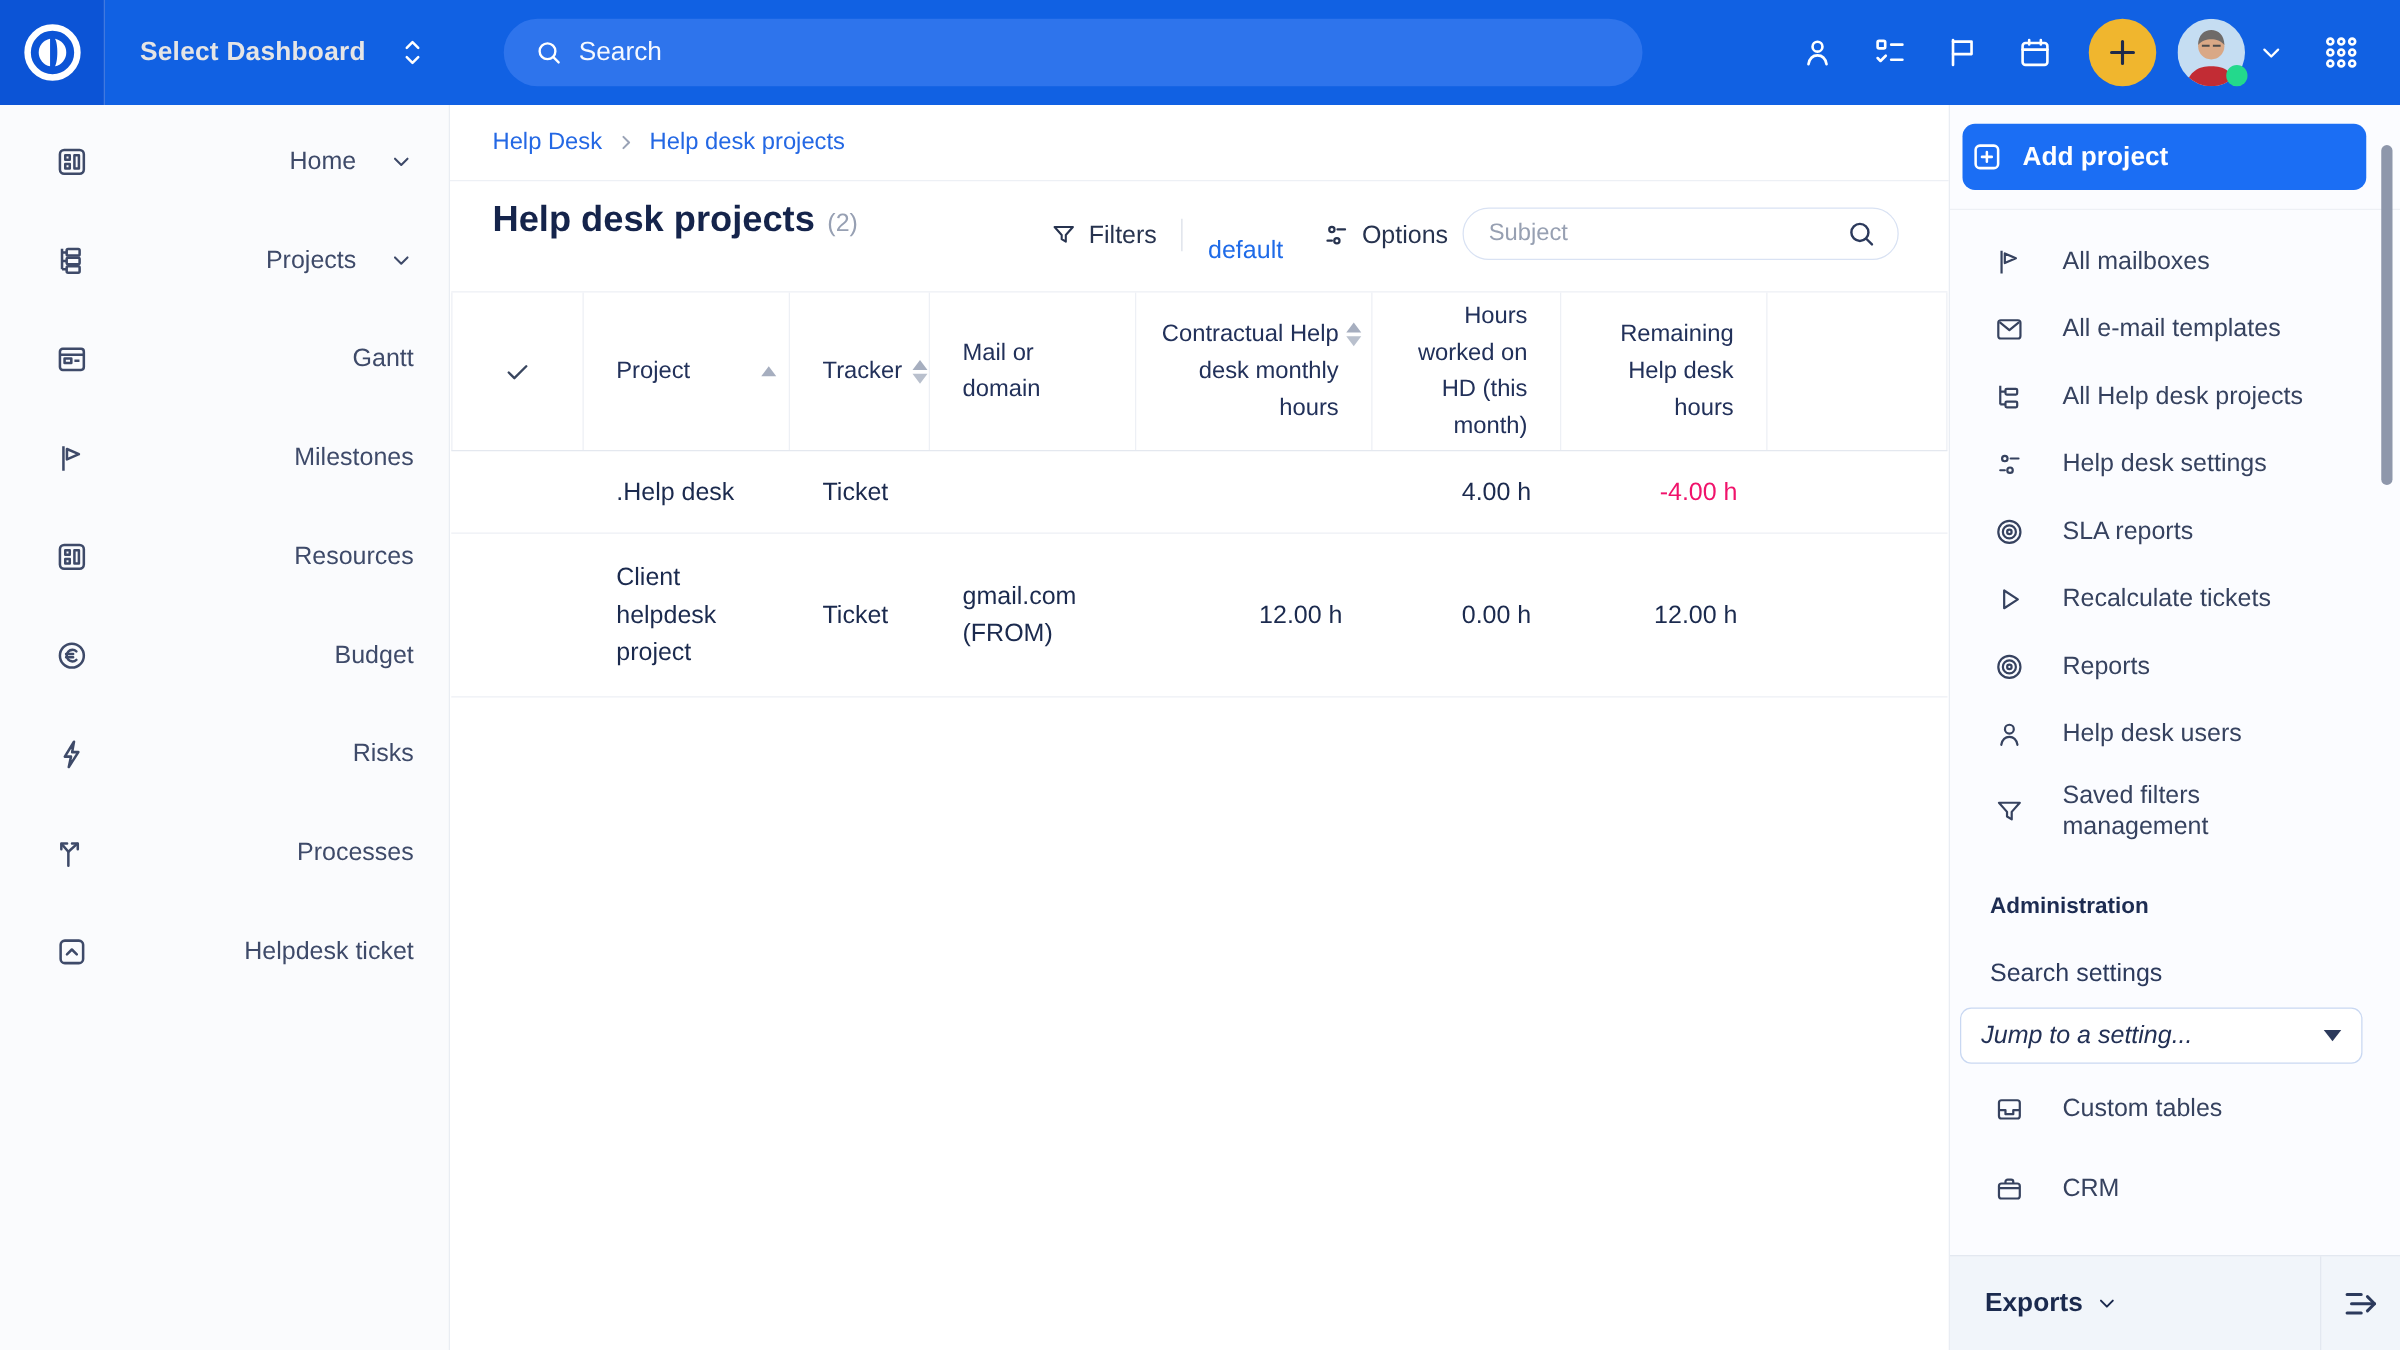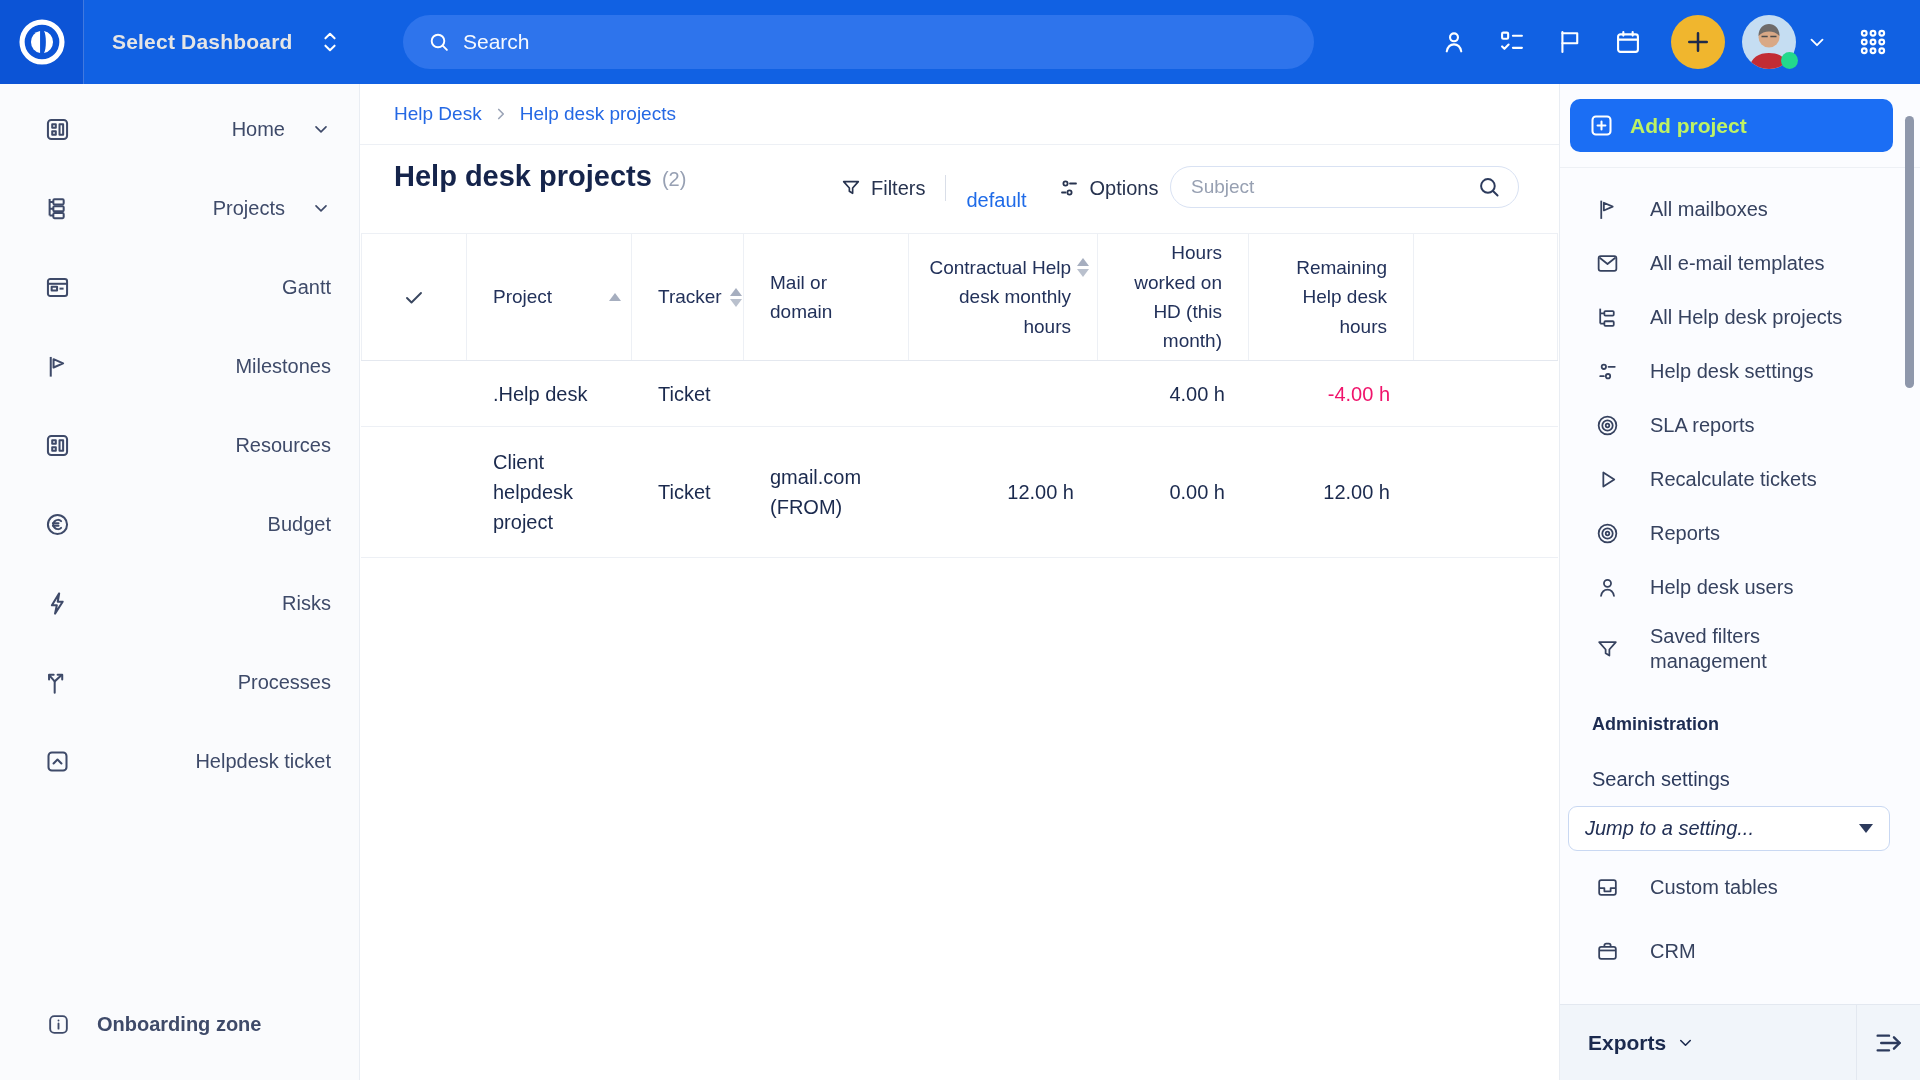--- a/index.html
+++ b/index.html
@@ -72,21 +72,21 @@
   .tr { border-bottom:1px solid #edf0f5; }
   .td { display:flex; align-items:center; font-size:20px; color:#1b2a4e; line-height:1.5; padding:0 14px; }
   .td.al { padding-left:26px; }
   .td.ar { justify-content:flex-end; text-align:right; padding-right:24px; }
   .tr1 .td { height:65px; }
   .tr2 .td { height:130px; }
   .neg { color:#f0136b; }
 
   
   .rpanel { position:absolute; left:1559px; top:84px; width:361px; height:996px; background:#fbfcff; border-left:1px solid #e9edf3; }
-  .add-btn { position:absolute; left:10px; top:15px; width:323px; height:53px; background:#1b6ef4; color:#bef264; border:none; border-radius:10px; display:flex; align-items:center; gap:15px; padding-left:18px; cursor:pointer; }
+  .add-btn { position:absolute; left:10px; top:15px; width:323px; height:53px; background:#1b6ef4; color:#ffffff; border:none; border-radius:10px; display:flex; align-items:center; gap:15px; padding-left:6px; cursor:pointer; }
   .add-btn .txt { font-size:21px; font-weight:700; }
   .rp-divider { position:absolute; left:0; top:83px; width:100%; height:1px; background:#edf0f5; }
   .rp-item { position:absolute; left:0; width:340px; height:54px; display:flex; align-items:center; padding-left:35px; gap:30px; color:#36425f; cursor:pointer; }
   .rp-item .lbl { font-size:20px; }
   .rp-item.two-line { height:70px; }
   .rp-item.two-line .lbl { max-width:190px; line-height:1.24; }
   .rp-head { position:absolute; left:32px; color:#1d2c52; font-size:18px; font-weight:700; }
   .rp-sub { position:absolute; left:32px; color:#2c3a5c; font-size:20px;text-align:right; }
   .rp-select { position:absolute; left:8px; top:722px; width:322px; height:45px; background:#fff; border:1px solid #c9d8f2; border-radius:9px; display:flex; align-items:center; padding:0 16px; cursor:pointer; }
   .rp-select .val { flex:1; font-size:20px; color:#223055;font-style:italic; }
@@ -312,30 +312,20 @@
       <span class="icon">
         <svg width="27" height="27" viewBox="0 0 24 24" fill="none" stroke="currentColor" stroke-width="1.8" stroke-linecap="round" stroke-linejoin="round">
           <rect x="4" y="4" width="16" height="16" rx="3"></rect>
             <path d="M8.5 13.8 12 10.3l3.5 3.5"></path>
         </svg>
       </span>
       <span class="lbl">Helpdesk ticket</span>
     </div>
   </div>
 
-  <div class="onboarding">
-    <span class="icon">
-      <svg width="25" height="25" viewBox="0 0 24 24" fill="none" stroke="currentColor" stroke-width="1.8" stroke-linecap="round" stroke-linejoin="round">
-        <rect x="4" y="4" width="16" height="16" rx="4"></rect>
-          <path d="M12 11v5"></path>
-          <path d="M12 8.1v.1"></path>
-      </svg>
-    </span>
-    <span class="lbl">Onboarding zone</span>
-  </div>
 
 </nav>
 
 <main class="main">
   <div class="crumb-bar">
     <span class="crumb">Help Desk</span>
     <span class="crumb-sep icon">
       <svg width="18" height="18" viewBox="0 0 24 24" fill="none" stroke="currentColor" stroke-width="2.2" stroke-linecap="round" stroke-linejoin="round">
           <path d="m9 6 6 6-6 6"></path>
         </svg>

